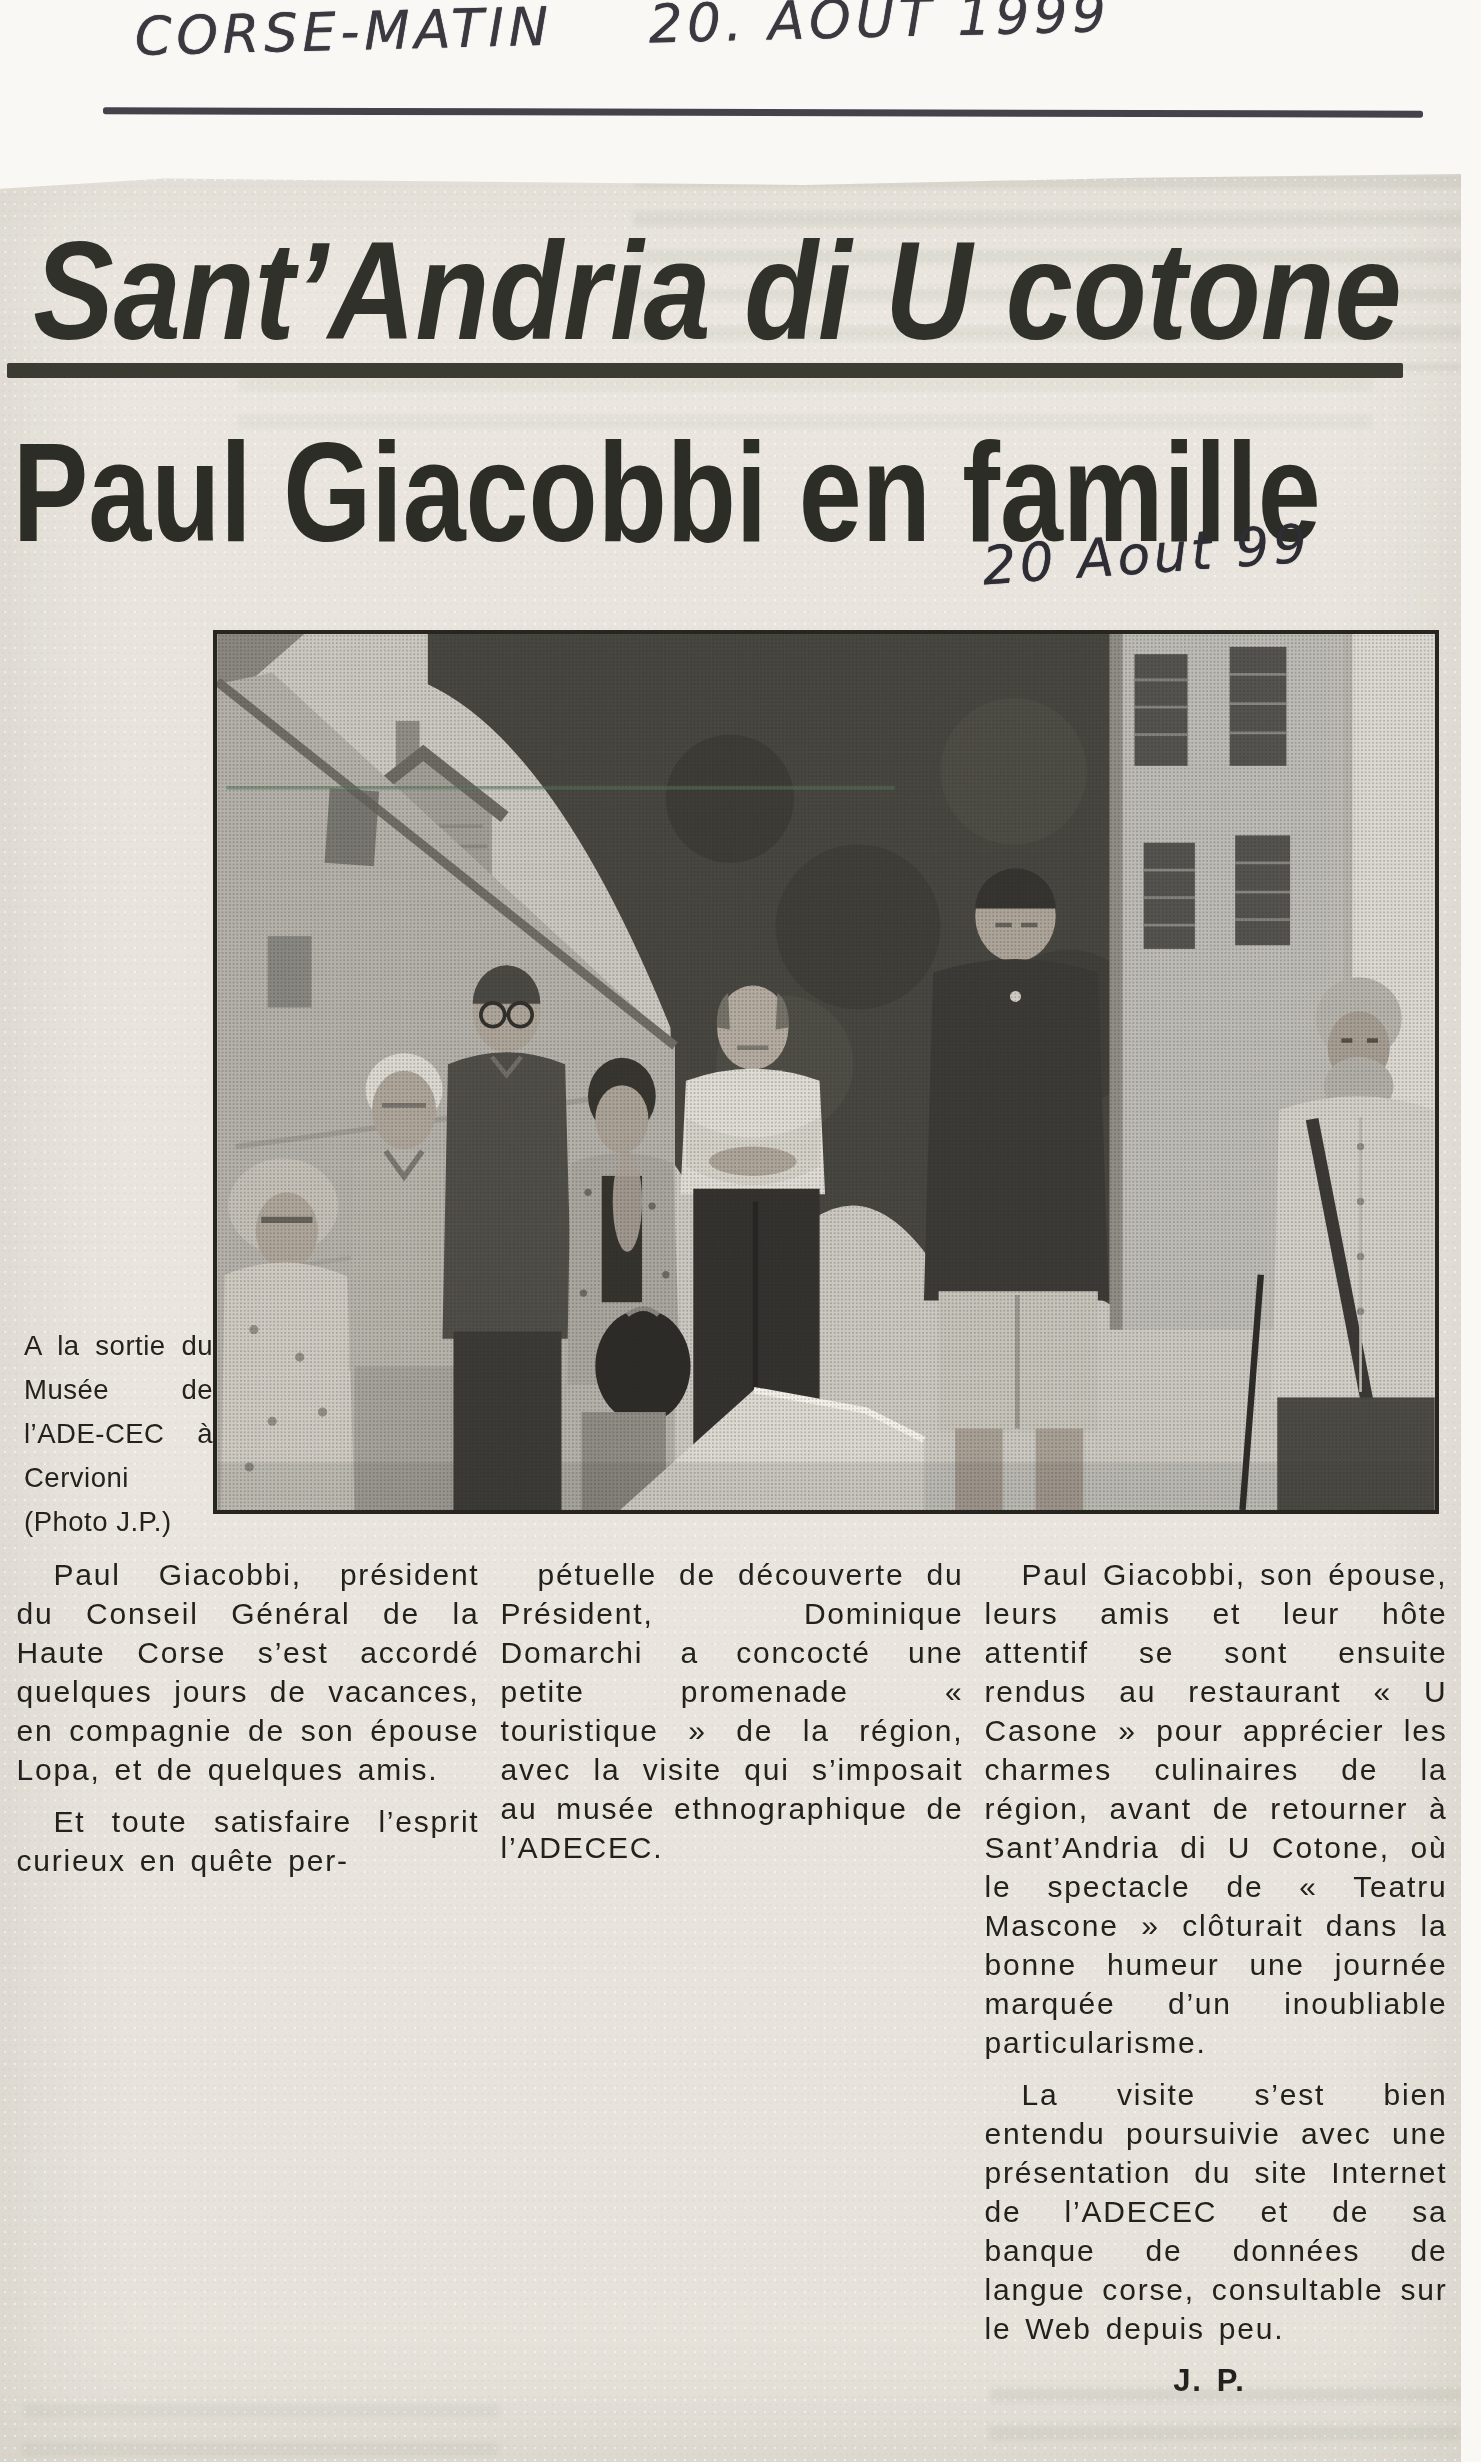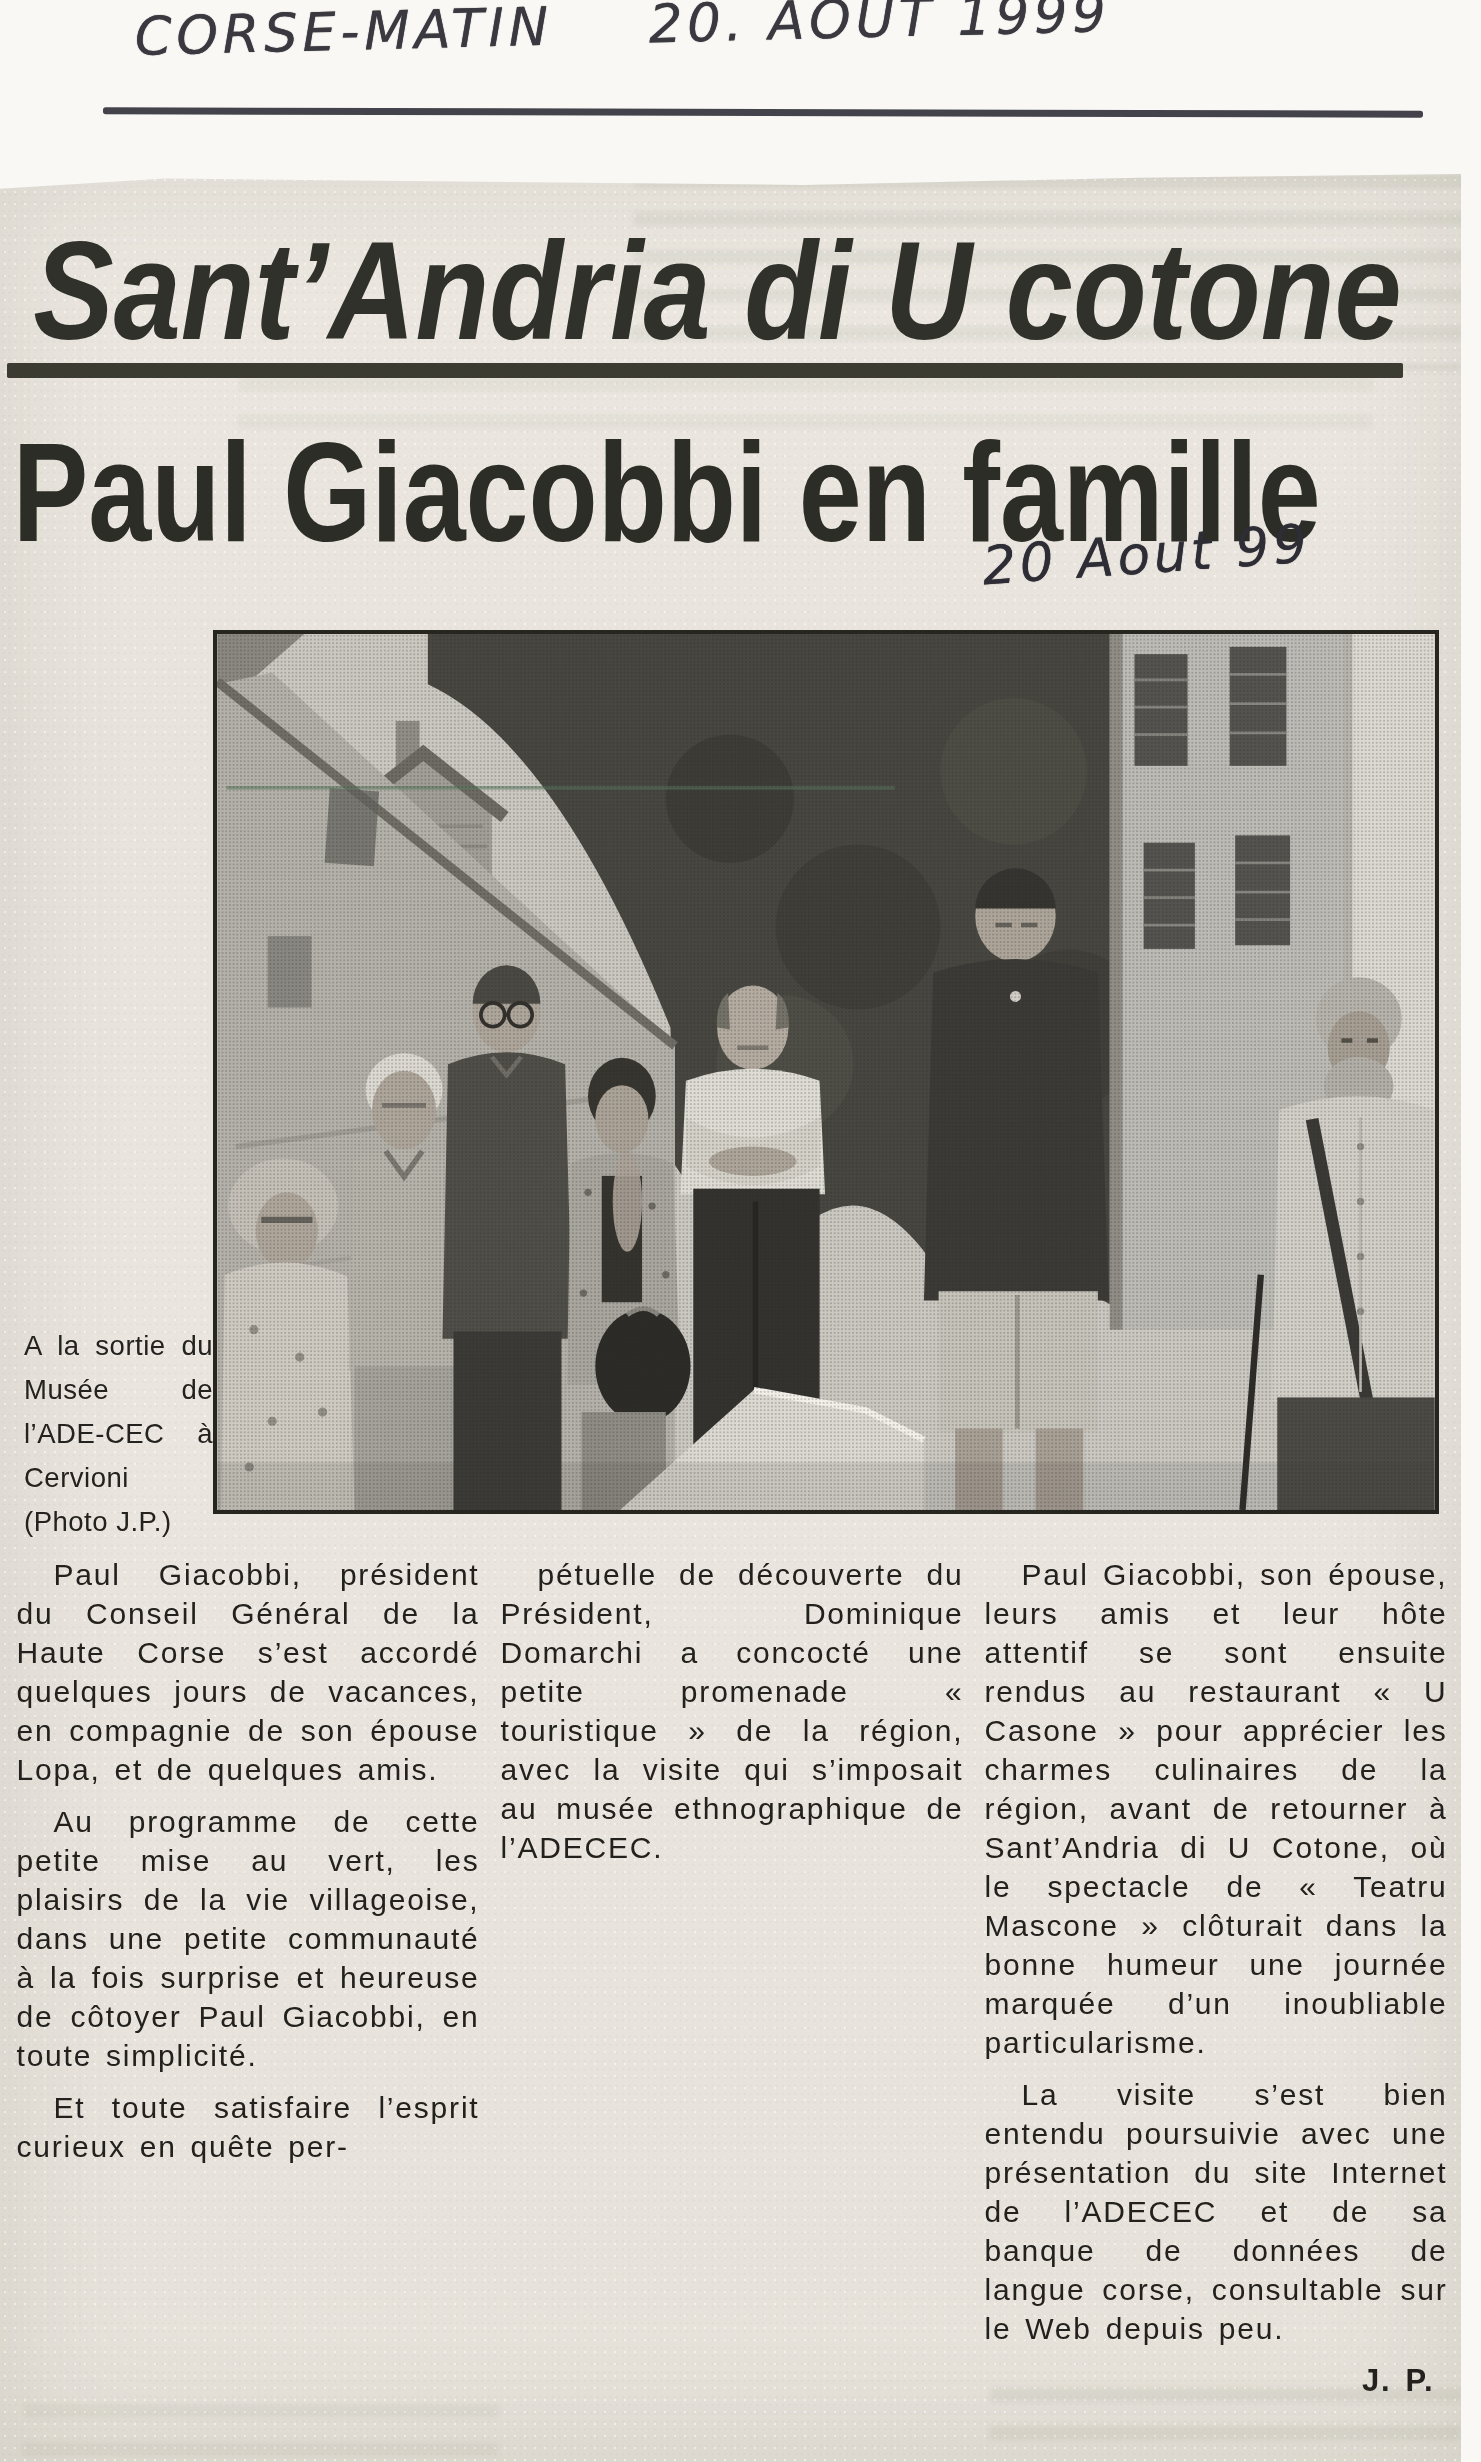--- a/index.html
+++ b/index.html
@@ -89,21 +89,21 @@
     position:absolute; left:16.5px; top:1381px; width:1451px; height:907px;
     display:flex; gap:21px; overflow:hidden;
   }
   .col{
     width:463px; flex:0 0 463px;
     font-size:30px; line-height:39px; letter-spacing:1.8px; word-spacing:3.7px;
     color:#22211d; text-align:justify; hyphens:auto;
   }
   .col p{margin:0 0 13px 0; text-indent:37px;}
   .byline{
-    text-align:right; font-weight:bold; font-size:31px;
+    text-align:center; font-weight:bold; font-size:31px;
     padding-right:13px; margin-top:5px; letter-spacing:1.8px;
   }
 </style>
 </head>
 <body>
 
 <div class="scan">
 
   <div class="hand-top">
     <span class="hand-pub">CORSE-MATIN</span><span class="hand-date-top">20. AOÛT 1999</span>
@@ -289,21 +289,20 @@
         <rect x="0" y="905" width="1330" height="52" fill="#3c3a32" opacity=".12"></rect>
       </svg>
       <div class="halftone"></div>
     </figure>
 
     <div class="caption">A la sortie du Musée de l’ADE-CEC à Cervioni (Photo J.P.)</div>
 
     <div class="columns">
       <div class="col">
         <p>Paul Giacobbi, président du Conseil Général de la Haute Corse s’est accordé quelques jours de vacances, en compagnie de son épouse Lopa, et de quelques amis.</p>
-        <p>Au programme de cette petite mise au vert, les plaisirs de la vie villageoise, dans une petite communauté à la fois surprise et heureuse de côtoyer Paul Giacobbi, en toute simplicité.</p>
         <p>Et toute satisfaire l’esprit curieux en quête per-</p>
       </div>
       <div class="col">
         <p>pétuelle de découverte du Président, Dominique Domarchi a concocté une petite promenade « touristique » de la région, avec la visite qui s’imposait au musée ethnographique de l’ADECEC.</p>
       </div>
       <div class="col">
         <p>Paul Giacobbi, son épouse, leurs amis et leur hôte attentif se sont ensuite rendus au restaurant « U Casone » pour apprécier les charmes culinaires de la région, avant de retourner à Sant’Andria di U Cotone, où le spectacle de « Teatru Mascone » clôturait dans la bonne humeur une journée marquée d’un inoubliable particularisme.</p>
         <p>La visite s’est bien entendu poursuivie avec une présentation du site Internet de l’ADECEC et de sa banque de données de langue corse, consultable sur le Web depuis peu.</p>
         <div class="byline">J. P.</div>
       </div>

